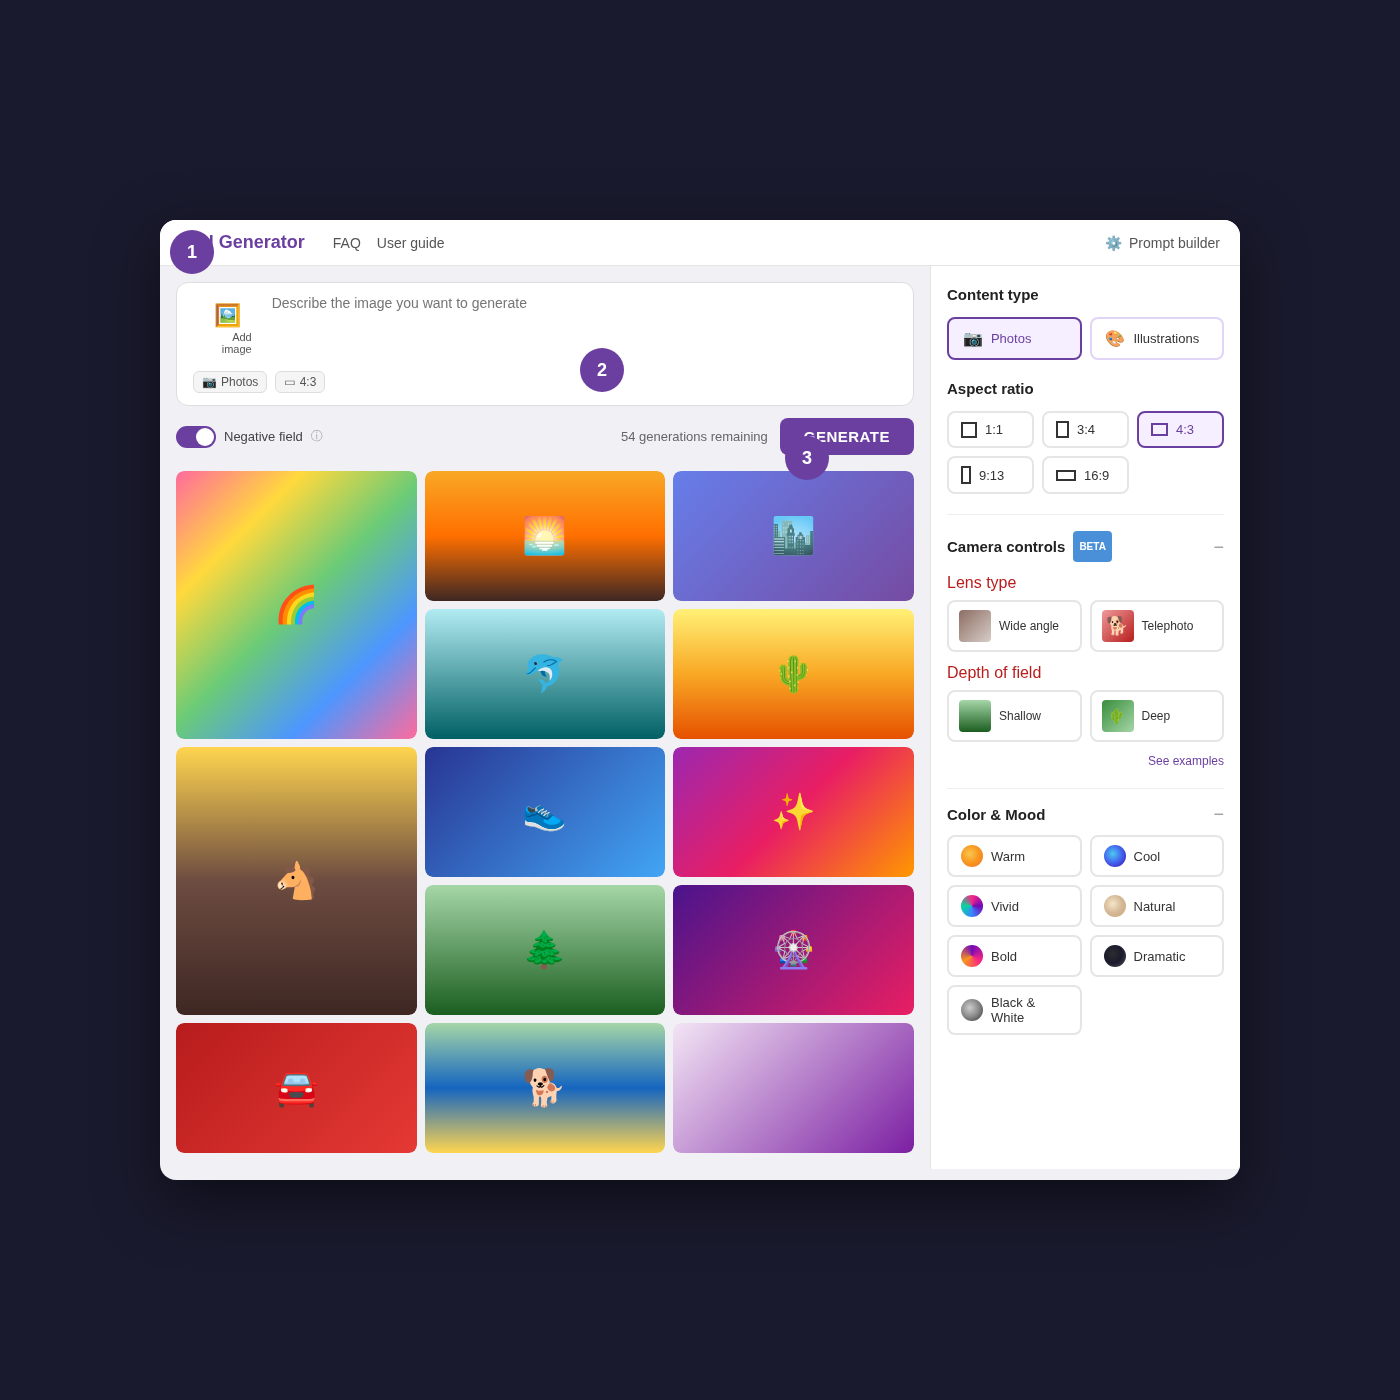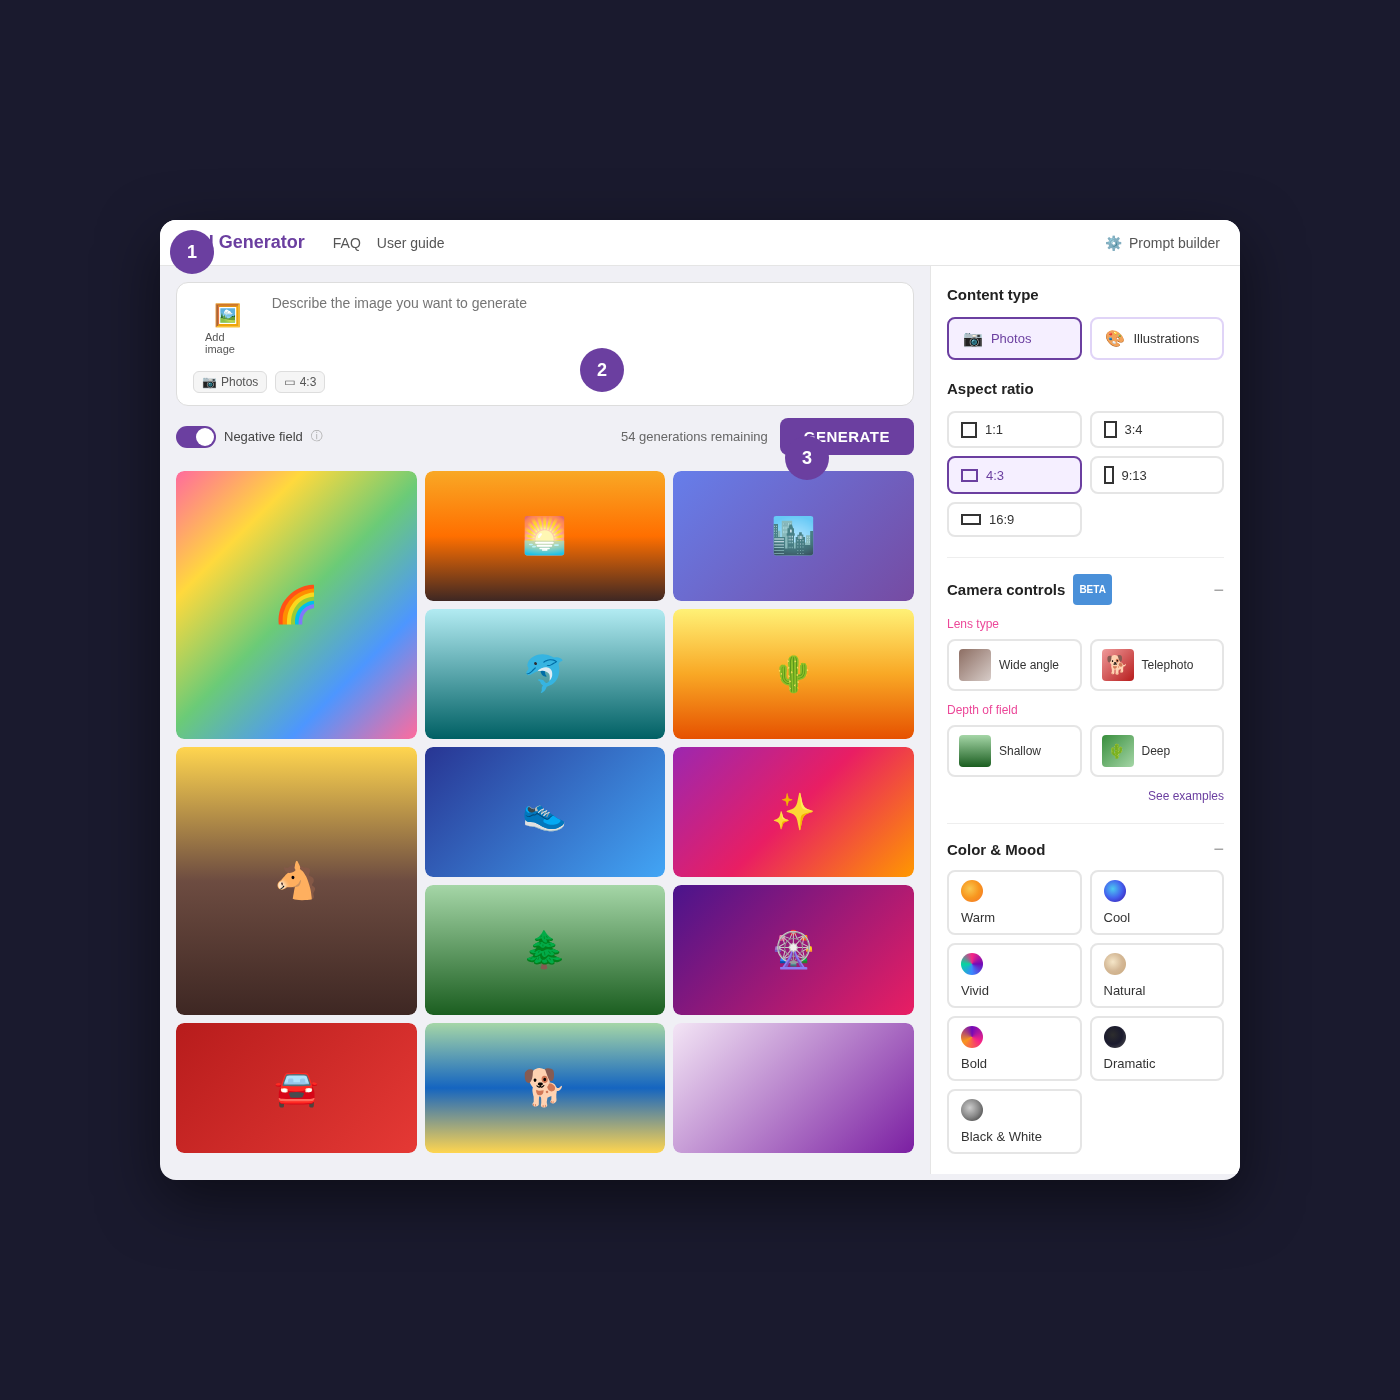--- a/index.html
+++ b/index.html
@@ -258,21 +258,21 @@
       border-color: #6b3fa0;
       background: #f5efff;
       color: #6b3fa0;
     }
     .option-btn .icon { font-size: 16px; }
 
     
     .aspect-section { margin-bottom: 20px; }
     .aspect-grid {
       display: grid;
-      grid-template-columns: 1fr 1fr;
+      grid-template-columns: 1fr 1fr 1fr;
       gap: 8px;
     }
     .aspect-btn {
       display: flex;
       align-items: center;
       gap: 8px;
       padding: 8px 12px;
       border-radius: 8px;
       border: 2px solid #e5e5e5;
       background: white;
@@ -312,22 +312,22 @@
       border-radius: 4px;
     }
     .collapse-btn {
       margin-left: auto;
       cursor: pointer;
       color: #999;
       font-size: 18px;
       line-height: 1;
     }
     .subsection-label {
-      font-size: 12px;
-      color: #ec4899;
+      font-size: 16px;
+      color: #b91c1c;
       margin-bottom: 8px;
     }
     .lens-grid {
       display: grid;
       grid-template-columns: 1fr 1fr;
       gap: 8px;
       margin-bottom: 12px;
     }
     .lens-btn {
       display: flex;
@@ -357,30 +357,29 @@
     }
 
     
     .color-grid {
       display: grid;
       grid-template-columns: 1fr 1fr;
       gap: 8px;
     }
     .color-btn {
       display: flex;
-      align-items: flex-start;
+      align-items: center;
       gap: 8px;
       padding: 8px 12px;
       border-radius: 8px;
       border: 2px solid #e5e5e5;
       background: white;
       font-size: 13px;
       cursor: pointer;
       color: #333;
-      flex-direction: column;
     }
     .color-dot {
       width: 22px;
       height: 22px;
       border-radius: 50%;
       flex-shrink: 0;
     }
 
     
     .section-divider {
@@ -447,21 +446,21 @@
   </div>
 
   <div class="main-layout">
 
     <div class="left-panel">
 
       <div class="prompt-area">
         <div class="prompt-top">
           <div class="add-image-btn">
             <span class="add-image-icon">🖼️</span>
-            <span style="font-size:11px;color:#555;">Add image</span>
+            <span style="font-size:11px;color:#555;text-align:right;">Add image</span>
           </div>
           <textarea class="prompt-input" placeholder="Describe the image you want to generate" style=""></textarea>
         </div>
         <div class="prompt-tags">
           <div class="prompt-tag">
             <span>📷</span>
             <span>Photos</span>
           </div>
           <div class="prompt-tag">
             <span>▭</span>

